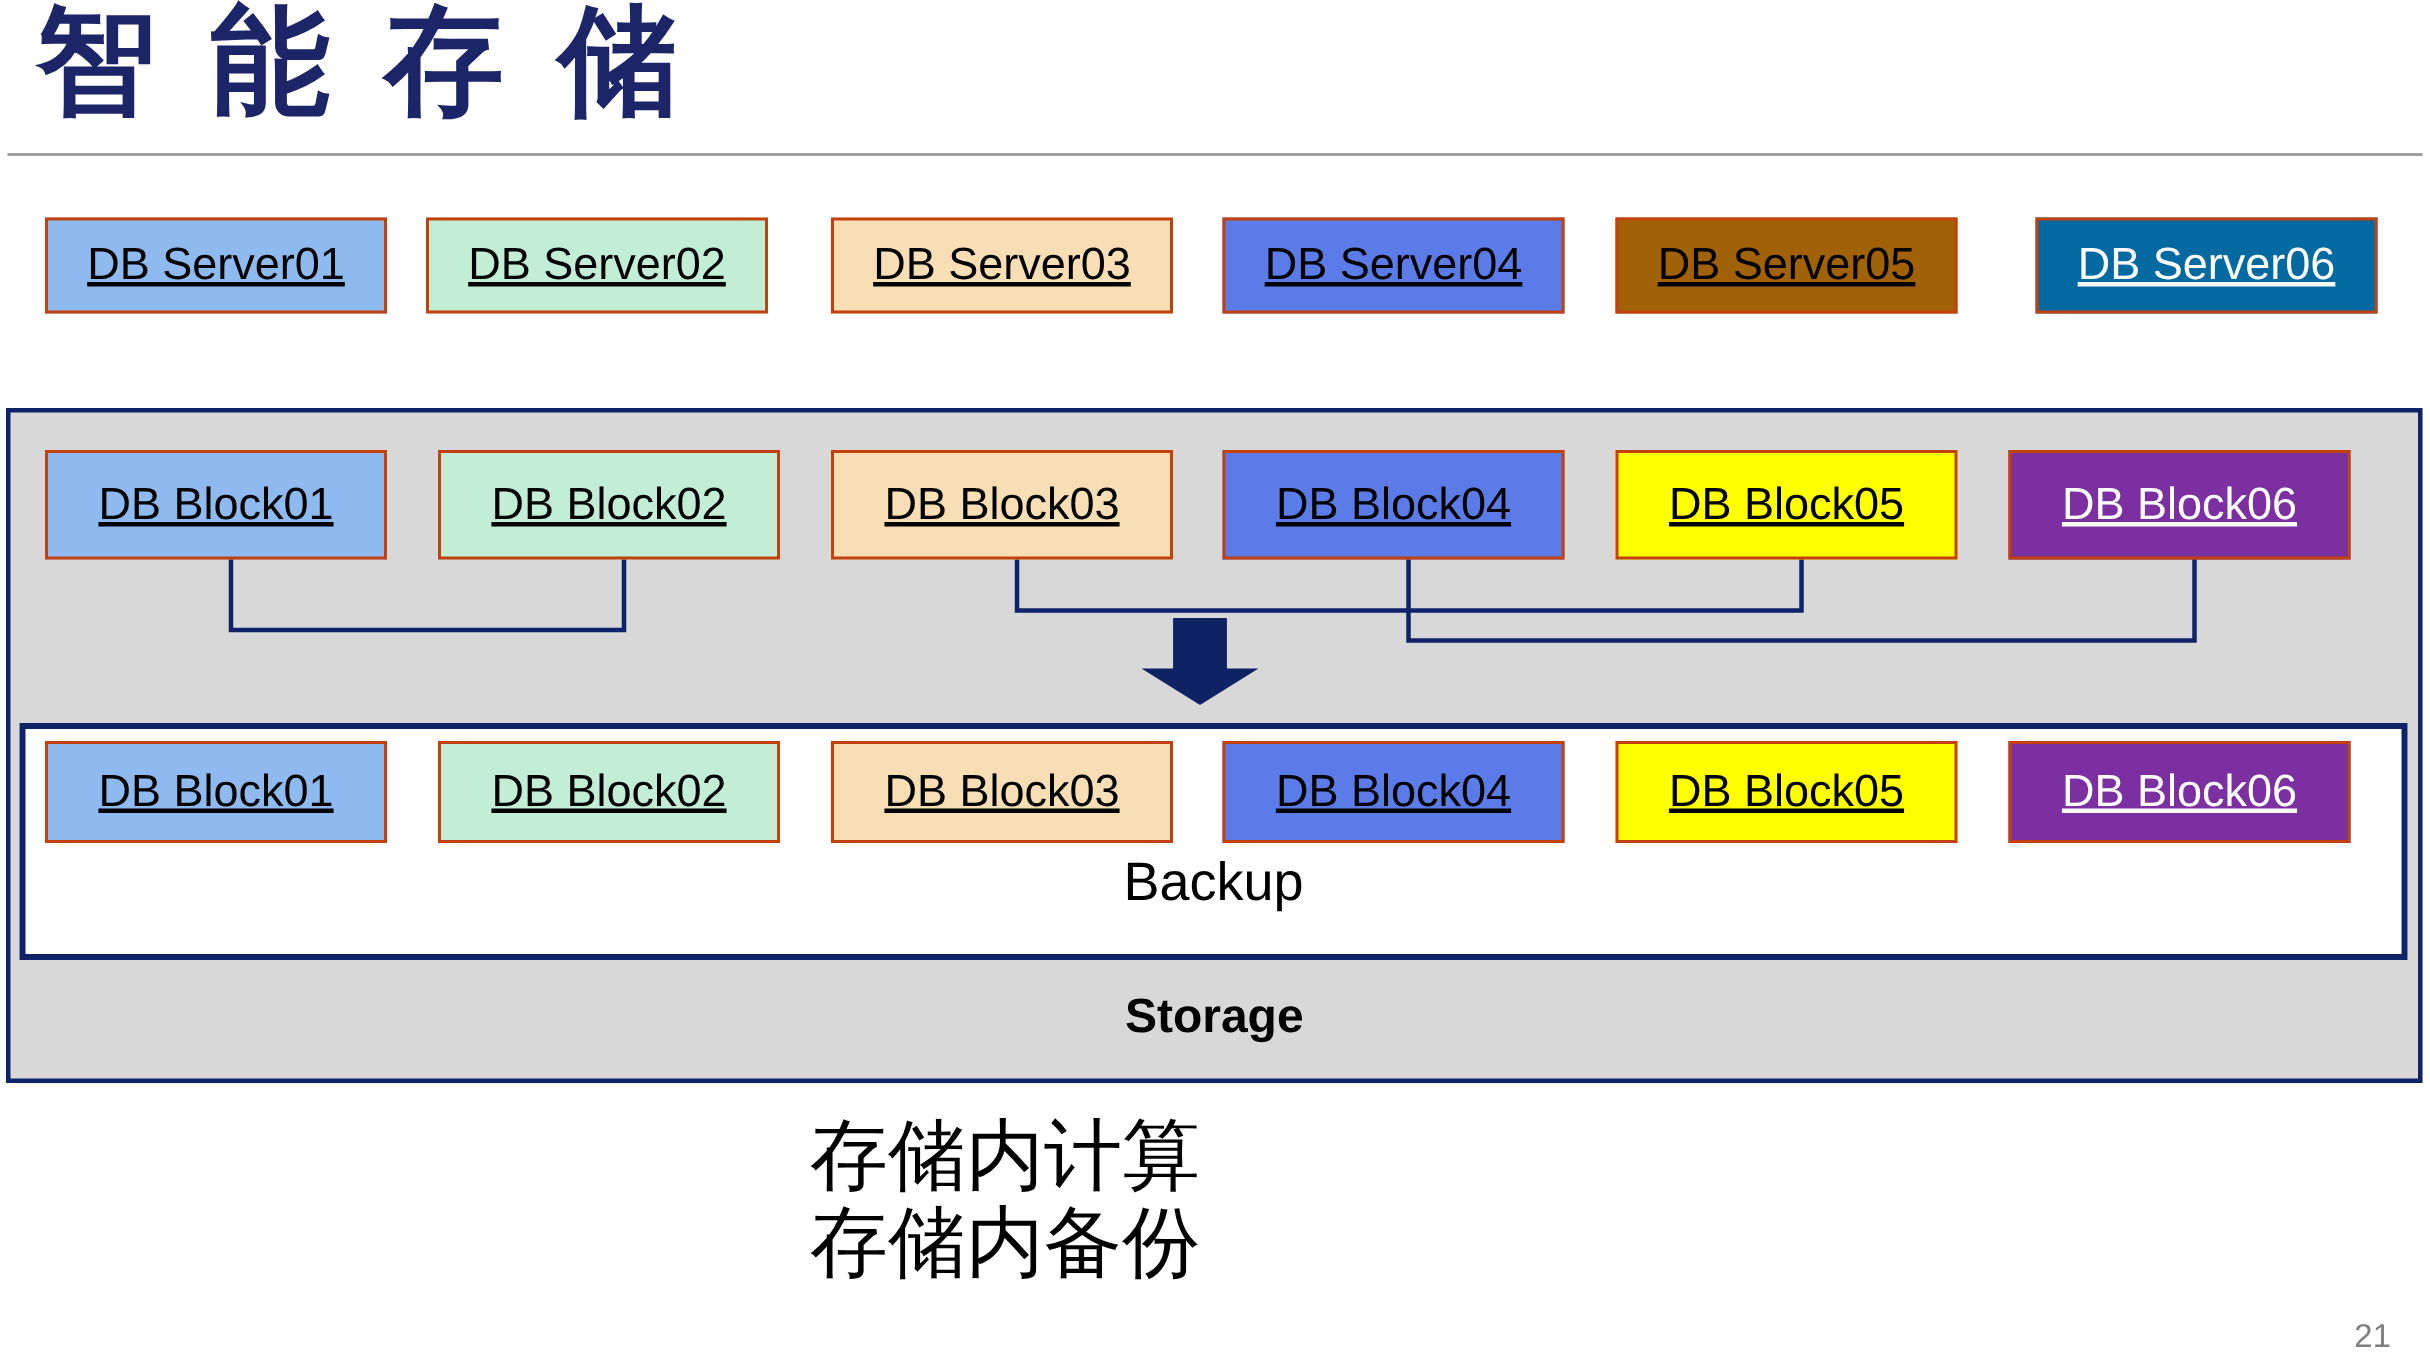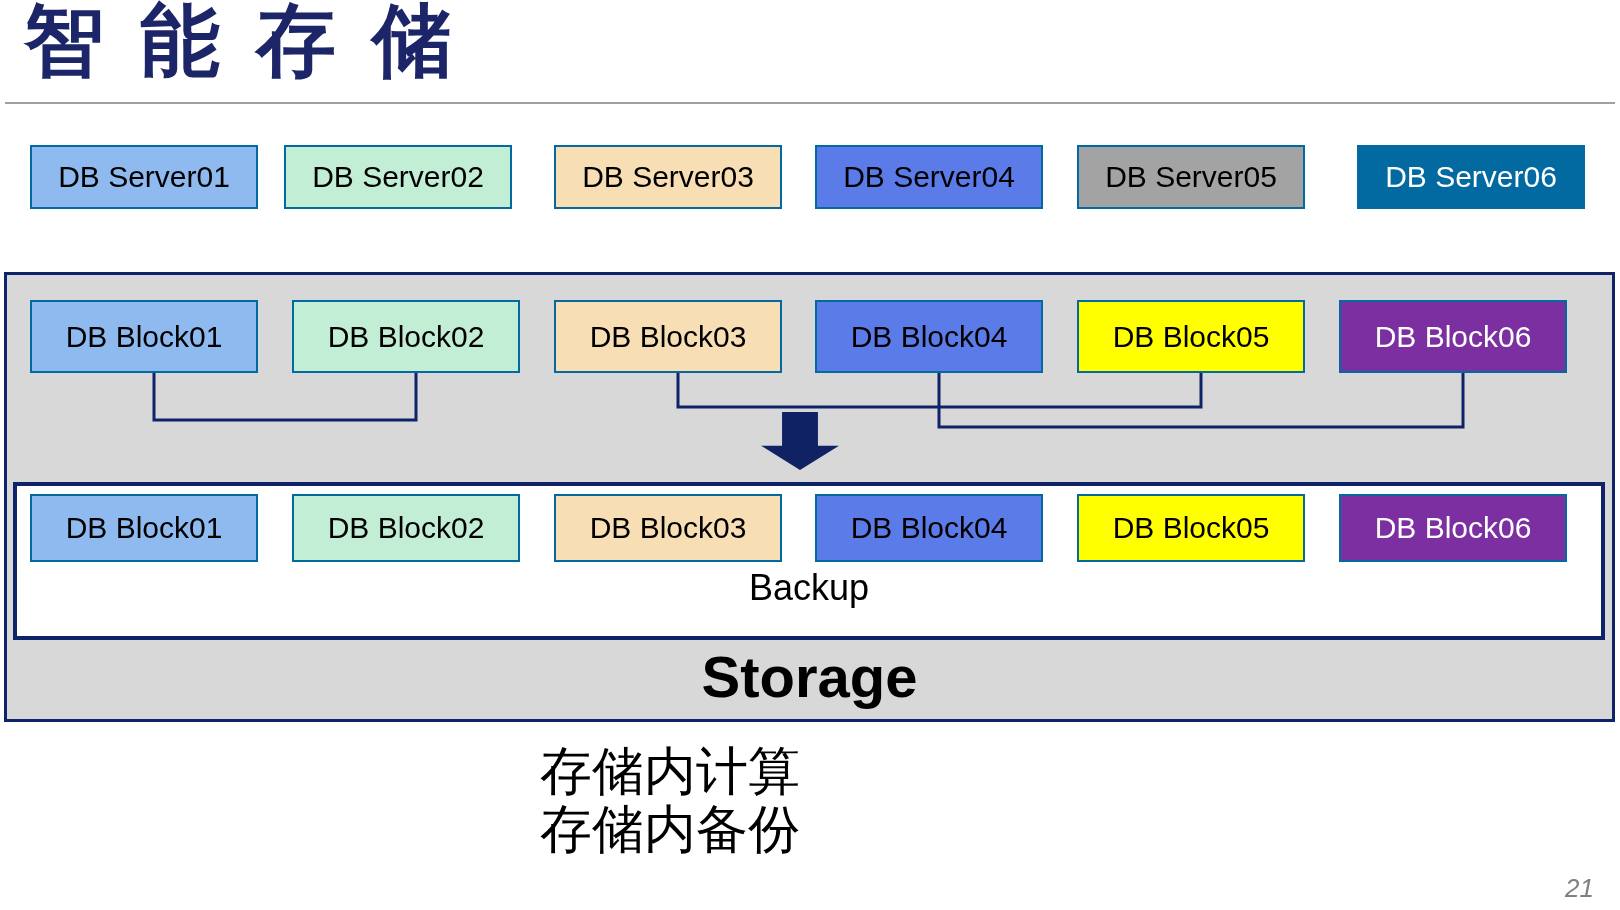--- a/index.html
+++ b/index.html
@@ -12,22 +12,22 @@
     font-size:80px;font-weight:700;letter-spacing:36px;line-height:1.12;
     color:#1B2567;white-space:nowrap;
   }
   .title-rule{
     position:absolute;left:5px;top:102px;width:1610px;height:0;
     border-top:2px solid #A0A0A0;
   }
   .row{position:absolute;left:0;top:0;width:100%;height:0;}
   .box{
     position:absolute;width:228px;display:flex;align-items:center;justify-content:center;
-    border:2px solid #0369a1;box-sizing:border-box;
-    font-size:30px;white-space:nowrap;
+    border:2px solid #c2410c;box-sizing:border-box;
+    font-size:30px;white-space:nowrap;text-decoration:underline;
   }
   .row-servers .box{top:145px;height:64px;}
   .row-upper .box{top:300px;height:73px;}
   .row-lower .box{top:494px;height:68px;}
   .gray-container{
     position:absolute;left:4px;top:272px;width:1611px;height:450px;
     background:#D8D8D8;border:3px solid #0F2368;box-sizing:border-box;
   }
   .white-box{
     position:absolute;left:13px;top:482px;width:1592px;height:158px;
@@ -37,45 +37,45 @@
   .down-arrow{
     position:absolute;left:761px;top:412px;width:78px;height:58px;background:#0E2264;
     clip-path:polygon(27% 0,73% 0,73% 58%,100% 58%,50% 100%,0 58%,27% 58%);
   }
   .backup-label{
     position:absolute;left:13px;top:565px;width:1592px;height:46px;
     text-align:center;font-size:36px;line-height:46px;color:#000;
   }
   .storage-label{
     position:absolute;left:4px;top:648px;width:1611px;height:58px;
-    text-align:center;font-size:58px;line-height:58px;font-weight:700;color:#000;
+    text-align:center;font-size:32px;line-height:58px;font-weight:700;color:#000;
   }
   .caption{
     position:absolute;left:0;top:742px;width:1340px;
     display:flex;justify-content:center;
   }
   .caption-inner{text-align:left;font-size:52px;line-height:58px;color:#000;}
   .page-number{
-    position:absolute;right:26px;bottom:6px;font-size:26px;color:#808080;font-style:italic;
+    position:absolute;right:26px;bottom:6px;font-size:22px;color:#808080;
   }
 </style>
 </head>
 <body>
 
 <div class="slide">
 
   <h1 class="title">智能存储</h1>
   <div class="title-rule"></div>
 
   <div class="row row-servers" id="server-row">
       <div class="box" style="left: 30px; background: rgb(143, 186, 240); color: rgb(0, 0, 0);">DB Server01</div>
       <div class="box" style="left: 284px; background: rgb(194, 238, 214); color: rgb(0, 0, 0);">DB Server02</div>
       <div class="box" style="left: 554px; background: rgb(248, 222, 180); color: rgb(0, 0, 0);">DB Server03</div>
       <div class="box" style="left: 815px; background: rgb(91, 123, 232); color: rgb(0, 0, 0);">DB Server04</div>
-      <div class="box" style="left: 1077px; background: #a3a3a3; color: rgb(0, 0, 0);">DB Server05</div>
+      <div class="box" style="left: 1077px; background: #a16207; color: rgb(0, 0, 0);">DB Server05</div>
       <div class="box" style="left: 1357px; background: #0369a1; color: rgb(255, 255, 255);">DB Server06</div>
     </div>
 
   <div class="gray-container"></div>
 
   <svg class="connector-svg" id="connector-svg" viewBox="0 0 1620 910">
       <path d="M 154 371 L 154 420 L 416 420 L 416 371" fill="none" stroke="#0F2368" stroke-width="3"></path>
       <path d="M 678 371 L 678 407 L 1201 407 L 1201 371" fill="none" stroke="#0F2368" stroke-width="3"></path>
       <path d="M 939 371 L 939 427 L 1463 427 L 1463 371" fill="none" stroke="#0F2368" stroke-width="3"></path>
     </svg>

